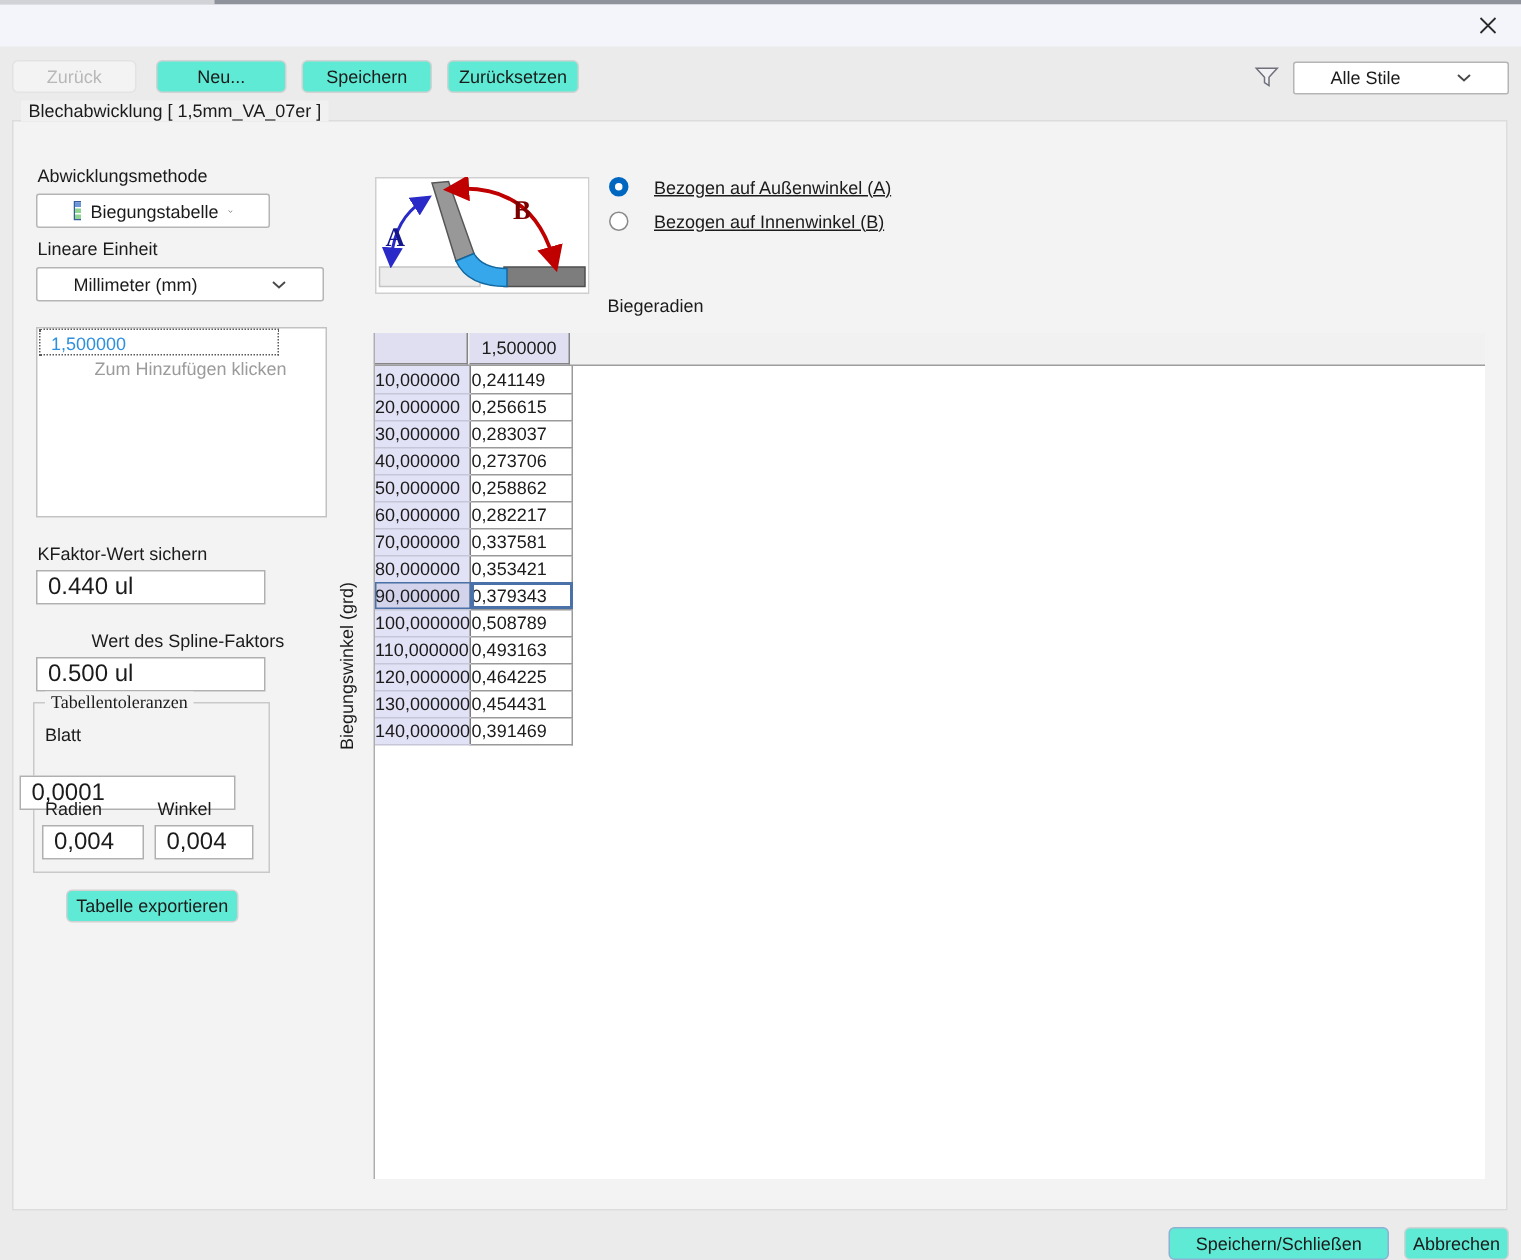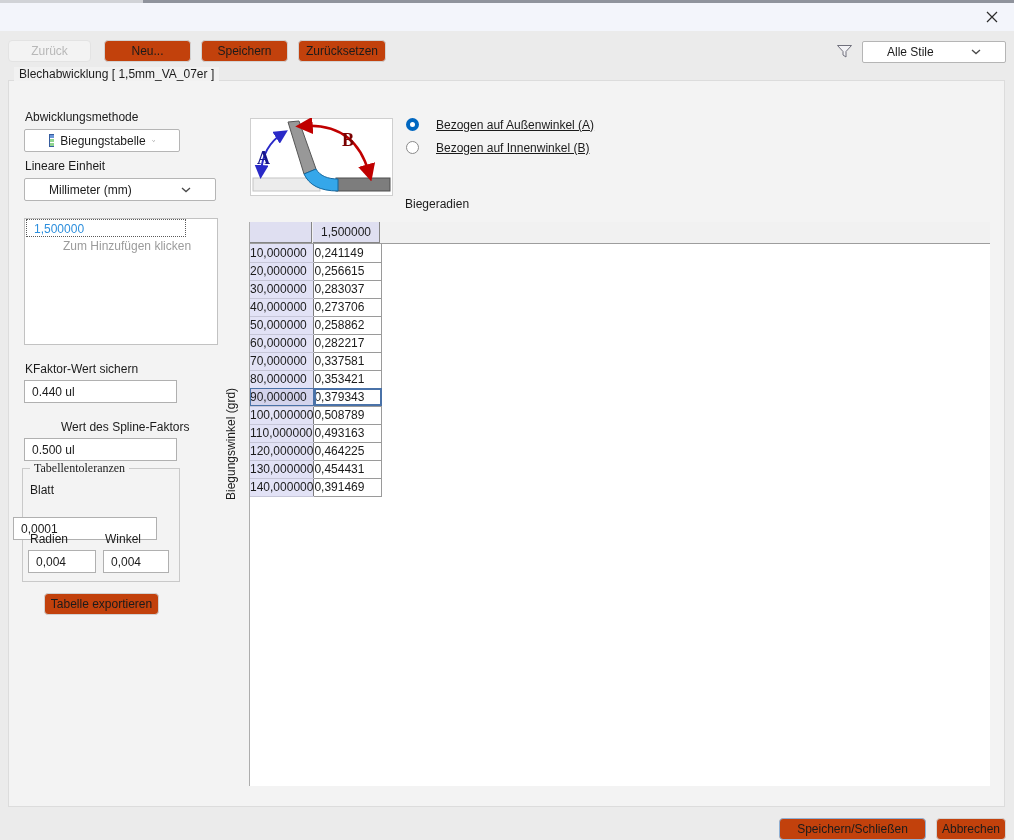--- a/index.html
+++ b/index.html
@@ -7,21 +7,21 @@
     width:1014px;height:840px;position:relative;overflow:hidden;
     font-family:"Liberation Sans",sans-serif;font-size:12px;color:#1b1b1b;
     background:#ebebeb;
   }
   
   .top-edge{position:absolute;top:0;left:0;width:1014px;height:3px;background:#8f939c;}
   .top-edge-light{position:absolute;top:0;left:0;width:143px;height:3px;background:#d1d3d7;}
   .titlebar{position:absolute;top:3px;left:0;width:1014px;height:28px;background:#f3f5fb;}
   .close-btn{position:absolute;top:7px;right:11px;width:22px;height:20px;display:flex;align-items:center;justify-content:center;cursor:pointer;}
   
-  .btn{position:absolute;height:22px;background:#c2410c;border:1px solid #d2d2d2;border-radius:4px;
+  .btn{position:absolute;height:22px;background:#5eead4;border:1px solid #d2d2d2;border-radius:4px;
        display:flex;align-items:center;justify-content:center;box-sizing:border-box;cursor:pointer;}
   .btn.disabled{color:#b8b8b8;background:#f3f3f3;border-color:#e3e3e3;}
   #btn-back{left:8px;top:40px;width:83px;}
   #btn-new{left:104px;top:40px;width:87px;}
   #btn-save{left:201px;top:40px;width:87px;}
   #btn-reset{left:298px;top:40px;width:88px;}
   .filter-ic{position:absolute;left:836px;top:44px;width:17px;height:15px;cursor:pointer;}
   .select{position:absolute;background:#fff;border:1px solid #b5b5b5;border-radius:2px;box-sizing:border-box;
           display:flex;align-items:center;padding:0 24px;gap:6px;cursor:pointer;}
   .select .grow{flex:1;}
@@ -32,21 +32,21 @@
   
   .lbl{position:absolute;white-space:nowrap;}
   #dd-method{left:24px;top:129px;width:156px;height:23px;}
   #dd-unit{left:24px;top:178px;width:192px;height:23px;}
   .listbox{position:absolute;left:24px;top:218px;width:194px;height:127px;background:#fff;border:1px solid #c2c2c2;box-sizing:border-box;}
   .lb-header{height:24px;line-height:24px;padding-left:8px;border-right:1px solid #dadada;width:152px;box-sizing:border-box;}
   .lb-value{margin-left:1px;width:160px;height:18px;line-height:18px;padding-left:7px;box-sizing:border-box;
             border:1px dotted #5a5a5a;color:#2d8fdd;cursor:pointer;}
   .lb-hint{padding-left:38px;height:18px;line-height:18px;color:#9b9b9b;cursor:pointer;}
   input.tin{position:absolute;background:#fff;border:1px solid #b0b0b0;box-sizing:border-box;
-            font-family:"Liberation Sans",sans-serif;font-size:12px;color:#1b1b1b;padding:0 0 0 7px;}
+            font-family:"Liberation Sans",sans-serif;font-size:16px;color:#1b1b1b;padding:0 0 0 7px;}
   #in-kfactor{left:24px;top:380px;width:153px;height:23px;}
   #in-spline{left:24px;top:438px;width:153px;height:23px;}
   .tolbox{position:absolute;left:22px;top:468px;width:158px;height:114px;border:1px solid #c9c9c9;box-sizing:border-box;}
   .tol-legend{position:absolute;left:30px;top:461px;padding:0 4px;background:#f3f3f3;z-index:3;font-family:Liberation Serif, serif;}
   #in-blatt{left:13px;top:501px;width:144px;height:23px;margin-top:16px;}
   #in-radien{left:28px;top:550px;width:68px;height:23px;}
   #in-winkel{left:103px;top:550px;width:66px;height:23px;}
   #btn-export{left:44px;top:593px;width:115px;height:22px;}
   
   .illus{position:absolute;left:250px;top:118px;width:143px;height:78px;}

